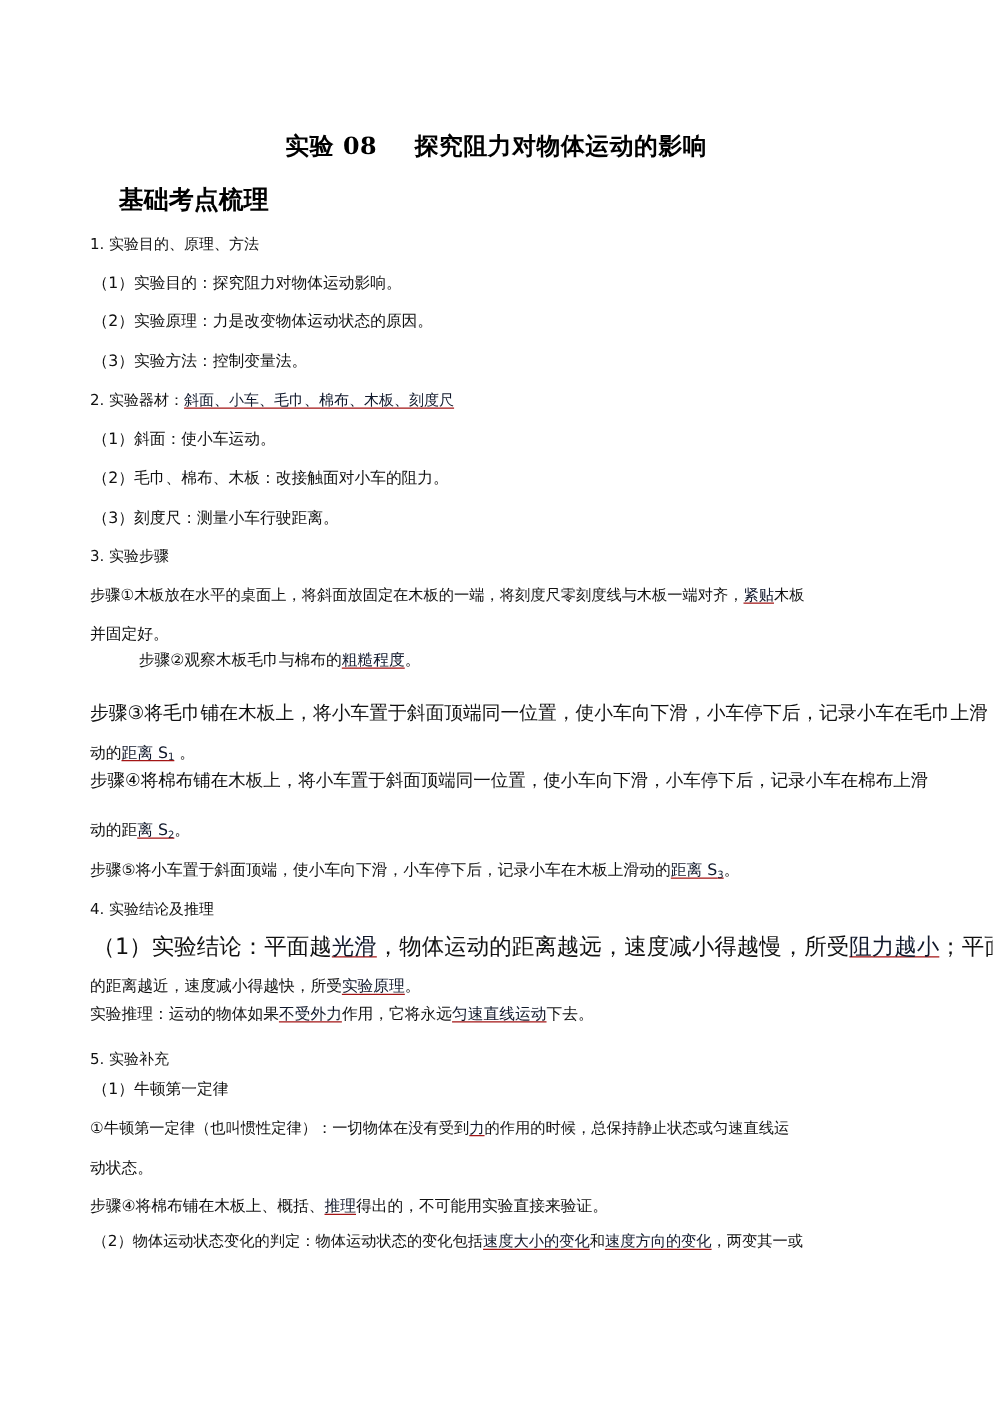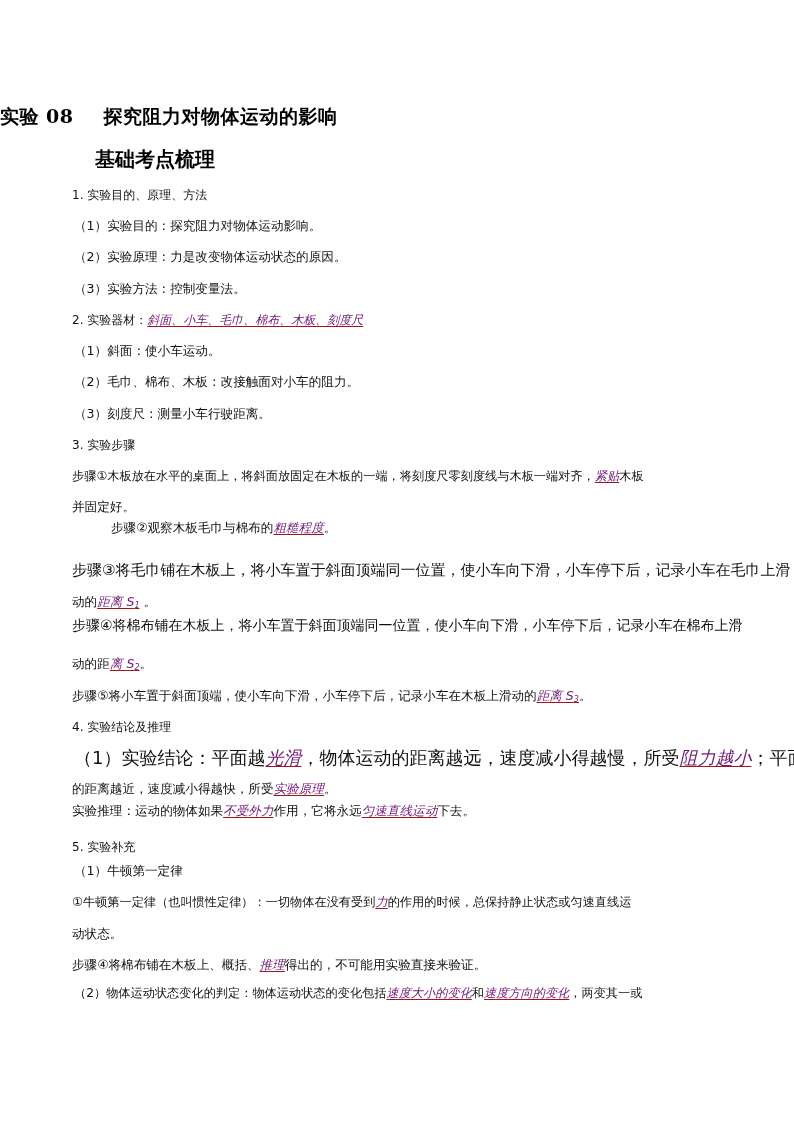--- a/index.html
+++ b/index.html
@@ -19,21 +19,21 @@
       position: absolute;
       left: 0; top: 0;
       width: 794px;
       height: 1123px;
     }
     .title {
       position: absolute;
       top: 104px;
       left: 0;
       width: 794px;
-      text-align: left;
+      text-align: center;
       font-family: "DejaVu Serif", "Liberation Serif", serif;
       font-weight: bold;
       font-size: 19px;
       letter-spacing: 0.5px;
       color: #000;
       white-space: pre;
     }
     .title .gap { display: inline-block; width: 30px; }
     .section-heading {
       position: absolute;
@@ -48,25 +48,24 @@
       position: absolute;
       left: 72px;
       font-size: 12.6px;
       line-height: 18px;
       white-space: nowrap;
       color: #111;
     }
     .line.indent { left: 74px; }
     .line.small { font-size: 12px; }
     .hl {
-      color: #701a75;
+      color: #0f172a;
       text-decoration: underline;
       text-decoration-color: #a31515;
       text-underline-offset: 2px;
-      font-style: italic;
     }
     sub { font-size: 8px; vertical-align: -2px; }
   </style>
 </head>
 <body>
 
 <div class="page">
 
   <div class="title"><span>实验 08</span><span class="gap"></span><span>探究阻力对物体运动的影响</span></div>
 

